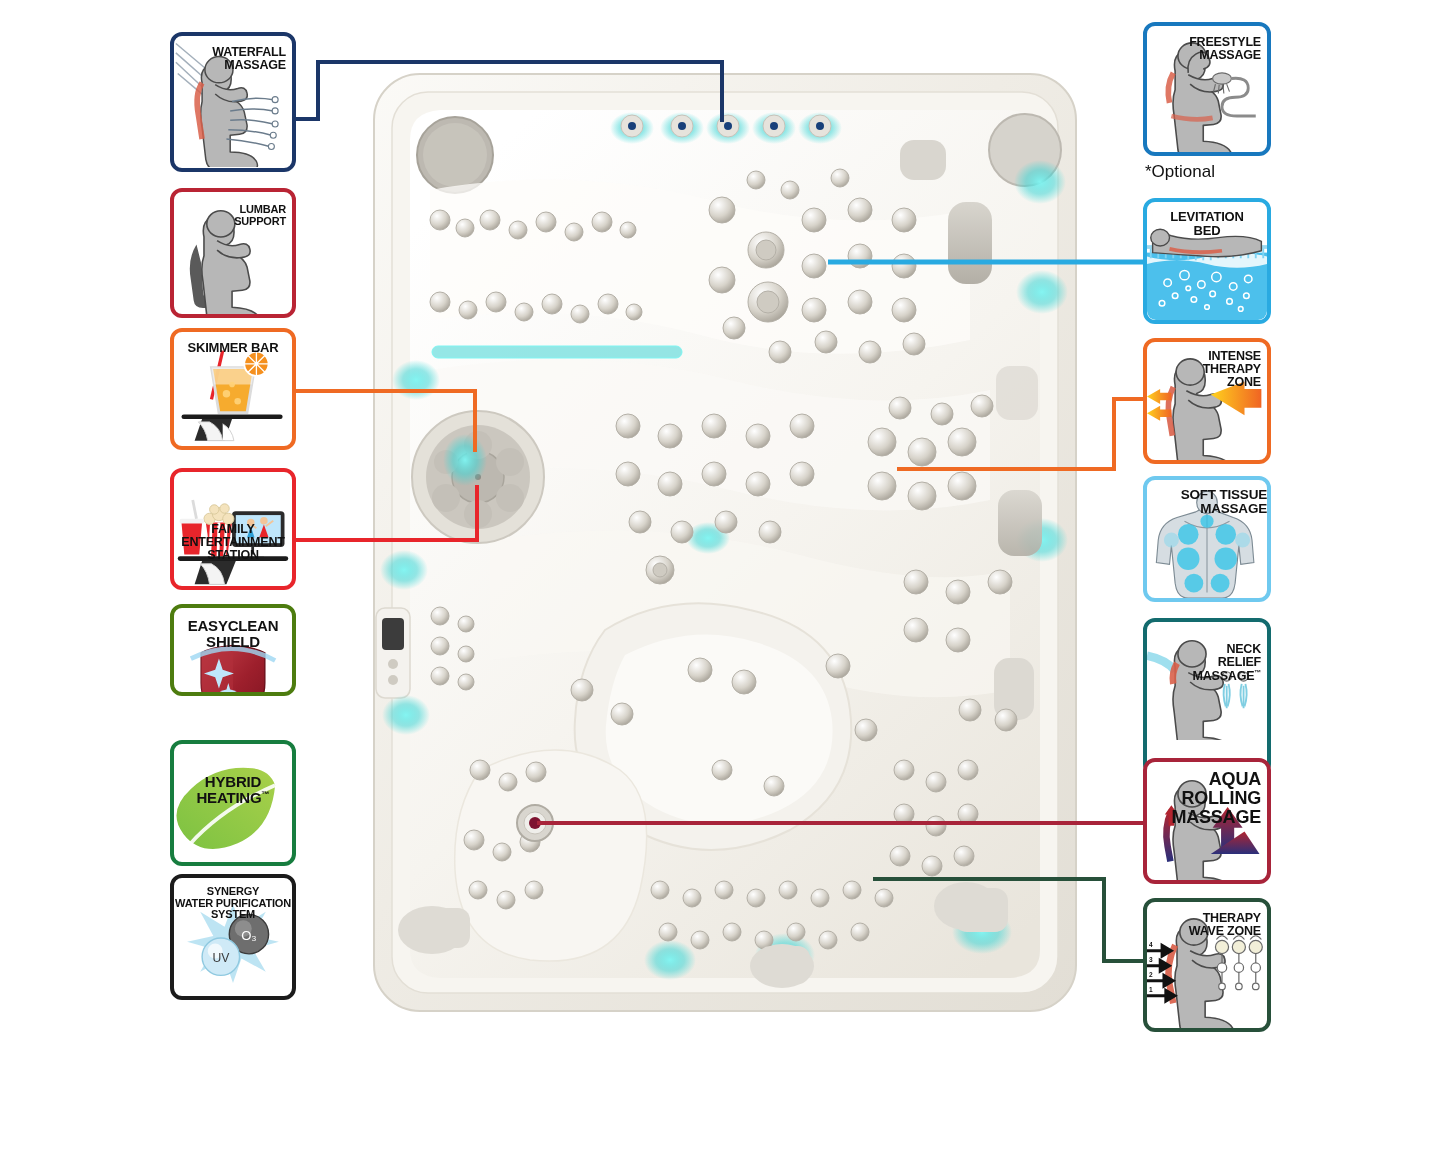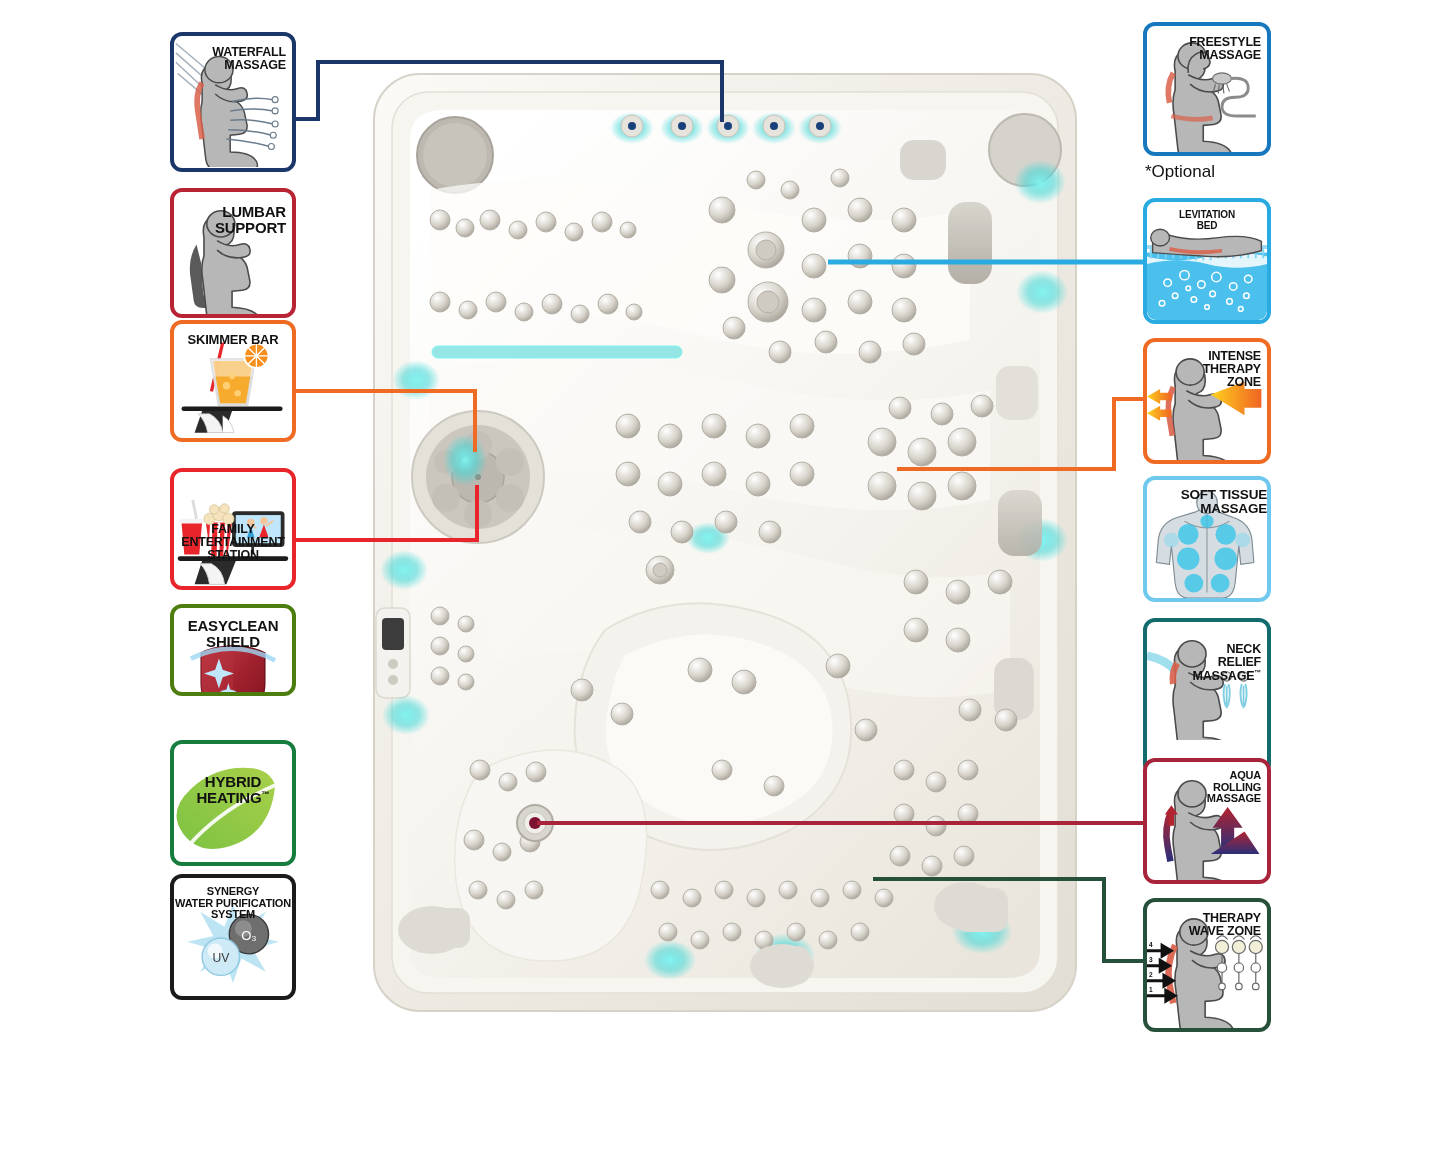--- a/index.html
+++ b/index.html
@@ -358,25 +358,25 @@
 MASSAGE</div>
   </div>
 
   <div class="card" style="left:170px; top:188px; width:126px; height:130px; border:4px solid #b92434;">
     <svg class="art" viewBox="0 0 126 130">
       <path d="M24 56 q-10 16 -6 38 l3 22 q1 8 10 8 l10 0 l0 -6 q-10 -2 -10 -12 l-2 -30 Z" fill="#5a5a5a"></path>
       <path d="M32 48 q-4 -20 14 -22 q17 -2 18 15 q1 13 -9 16 l0 6 q19 4 23 17 l3 15 q1 9 -8 10 l-11 1 l0 17 q23 1 29 11 q4 8 -7 9 l-35 1 q-12 0 -14 -12 l-4 -36 q-3 -17 1 -28 Z" fill="#b7b7b7" stroke="#4b4b4b" stroke-width="1.7" stroke-linejoin="round"></path>
       <ellipse cx="50" cy="34" rx="15" ry="14" fill="#b7b7b7" stroke="#4b4b4b" stroke-width="1.7"></ellipse>
       <path d="M46 52 q12 8 24 4 q9 -3 11 5 q2 8 -9 9 q-15 2 -26 -8" fill="#b7b7b7" stroke="#4b4b4b" stroke-width="1.7"></path>
     </svg>
-    <div class="title rt" style="top:12px; font-size:15px;">LUMBAR
+    <div class="title rt" style="top:12px; font-size:11px;">LUMBAR
 SUPPORT</div>
   </div>
 
-  <div class="card" style="left:170px; top:320px; width:126px; height:122px; border:4px solid #ef6a23;">
+  <div class="card" style="left:170px; top:328px; width:126px; height:122px; border:4px solid #ef6a23;">
     <svg class="art" viewBox="0 0 126 122">
       <path d="M52 20 L40 72" stroke="#e8252b" stroke-width="3.5" fill="none"></path>
       <path d="M40 38 L86 38 L78 86 L48 86 Z" fill="#f6a623" opacity="0.95"></path>
       <path d="M40 38 L86 38 L78 86 L48 86 Z" fill="none" stroke="#dcdcdc" stroke-width="3"></path>
       <path d="M40 38 L86 38 L83 56 L43 56 Z" fill="#ffffff" opacity="0.45"></path>
       <g fill="#ffd37a" opacity="0.9">
         <circle cx="56" cy="66" r="4"></circle>
           <circle cx="68" cy="74" r="3.5"></circle>
           <circle cx="62" cy="56" r="3"></circle>
       </g>
@@ -549,21 +549,21 @@
             <circle cx="70" cy="98" r="3"></circle>
           <circle cx="88" cy="106" r="3"></circle>
             <circle cx="106" cy="100" r="3"></circle>
             <circle cx="16" cy="108" r="3"></circle>
           <circle cx="44" cy="92" r="2.5"></circle>
             <circle cx="64" cy="112" r="2.5"></circle>
             <circle cx="100" cy="114" r="2.5"></circle>
         </g>
       </svg>
     </div>
-    <div class="title" style="top:8px; font-size:10px;">LEVITATION
+    <div class="title" style="top:8px; font-size:13px;">LEVITATION
 BED</div>
   </div>
 
   <div class="card" style="left:1143px; top:338px; width:128px; height:126px; border:4px solid #ef6a23;">
     <svg class="art" viewBox="0 0 128 126">
       <defs>
         <linearGradient id="arrG" x1="0" y1="0" x2="1" y2="0">
           <stop offset="0" stop-color="#ffd21e"></stop>
             <stop offset="1" stop-color="#f06423"></stop>
         </linearGradient>
@@ -647,21 +647,21 @@
         </linearGradient>
       </defs>
       <path d="M30 48 q-4 -20 14 -22 q17 -2 18 15 q1 13 -9 16 l0 6 q19 4 23 17 l3 15 q1 9 -8 10 l-11 1 l0 17 q23 1 29 11 q4 8 -7 9 l-35 1 q-12 0 -14 -12 l-4 -36 q-3 -17 1 -28 Z" fill="#b7b7b7" stroke="#4b4b4b" stroke-width="1.7" stroke-linejoin="round"></path>
       <ellipse cx="48" cy="34" rx="15" ry="14" fill="#b7b7b7" stroke="#4b4b4b" stroke-width="1.7"></ellipse>
       <path d="M44 54 q14 8 26 4 q9 -3 11 5 q2 8 -9 9 q-15 2 -26 -8" fill="#b7b7b7" stroke="#4b4b4b" stroke-width="1.7"></path>
       <path d="M26 52 q-8 18 -4 38 l3 16" stroke="url(#aqG)" stroke-width="7" fill="none"></path>
       <path d="M26 46 l7 10 l-4 0 l0 12 l-6 0 l0 -12 l-4 0 Z" fill="#b2242f"></path>
       <path d="M86 48 l16 22 l-9 0 l0 24 l-14 0 l0 -24 l-9 0 Z" fill="url(#aqG)"></path>
       <path d="M68 98 L104 74 L120 98 Z" fill="url(#aqG)"></path>
     </svg>
-    <div class="title rt" style="top:8px; font-size:11px;">AQUA
+    <div class="title rt" style="top:8px; font-size:18px;">AQUA
 ROLLING
 MASSAGE</div>
   </div>
 
   <div class="card" style="left:1143px; top:898px; width:128px; height:134px; border:4px solid #27503a;">
     <svg class="art" viewBox="0 0 128 134">
       <path d="M32 48 q-4 -20 14 -22 q17 -2 18 15 q1 13 -9 16 l0 6 q19 4 23 17 l3 15 q1 9 -8 10 l-11 1 l0 17 q23 1 29 11 q4 8 -7 9 l-35 1 q-12 0 -14 -12 l-4 -36 q-3 -17 1 -28 Z" fill="#b7b7b7" stroke="#4b4b4b" stroke-width="1.7" stroke-linejoin="round"></path>
       <ellipse cx="50" cy="32" rx="15" ry="14" fill="#b7b7b7" stroke="#4b4b4b" stroke-width="1.7"></ellipse>
       <path d="M46 52 q14 8 26 4 q9 -3 11 5 q2 8 -9 9 q-15 2 -26 -8" fill="#b7b7b7" stroke="#4b4b4b" stroke-width="1.7"></path>
       <path d="M30 46 q-10 20 -6 42 l4 20" stroke="#d9604a" stroke-width="7" fill="none" opacity="0.92"></path>

